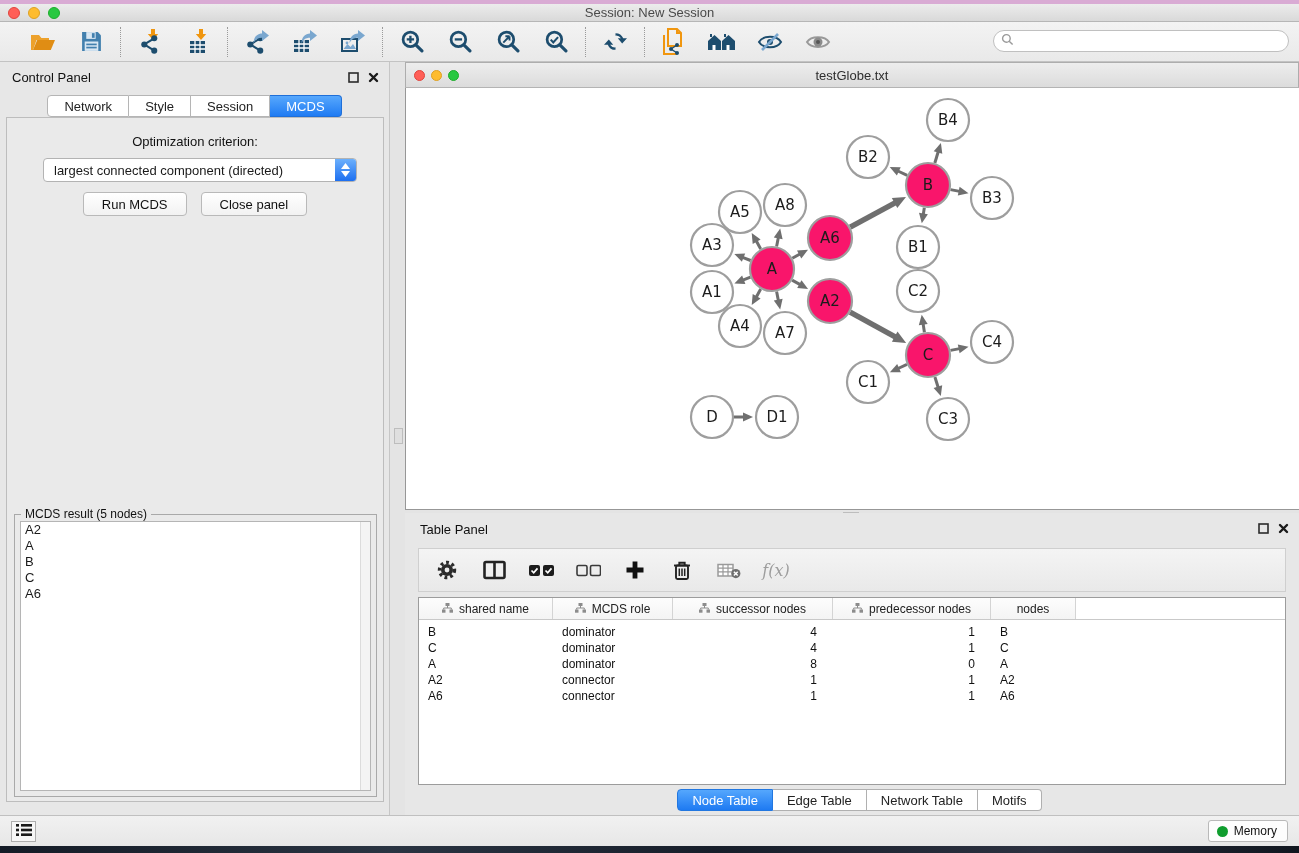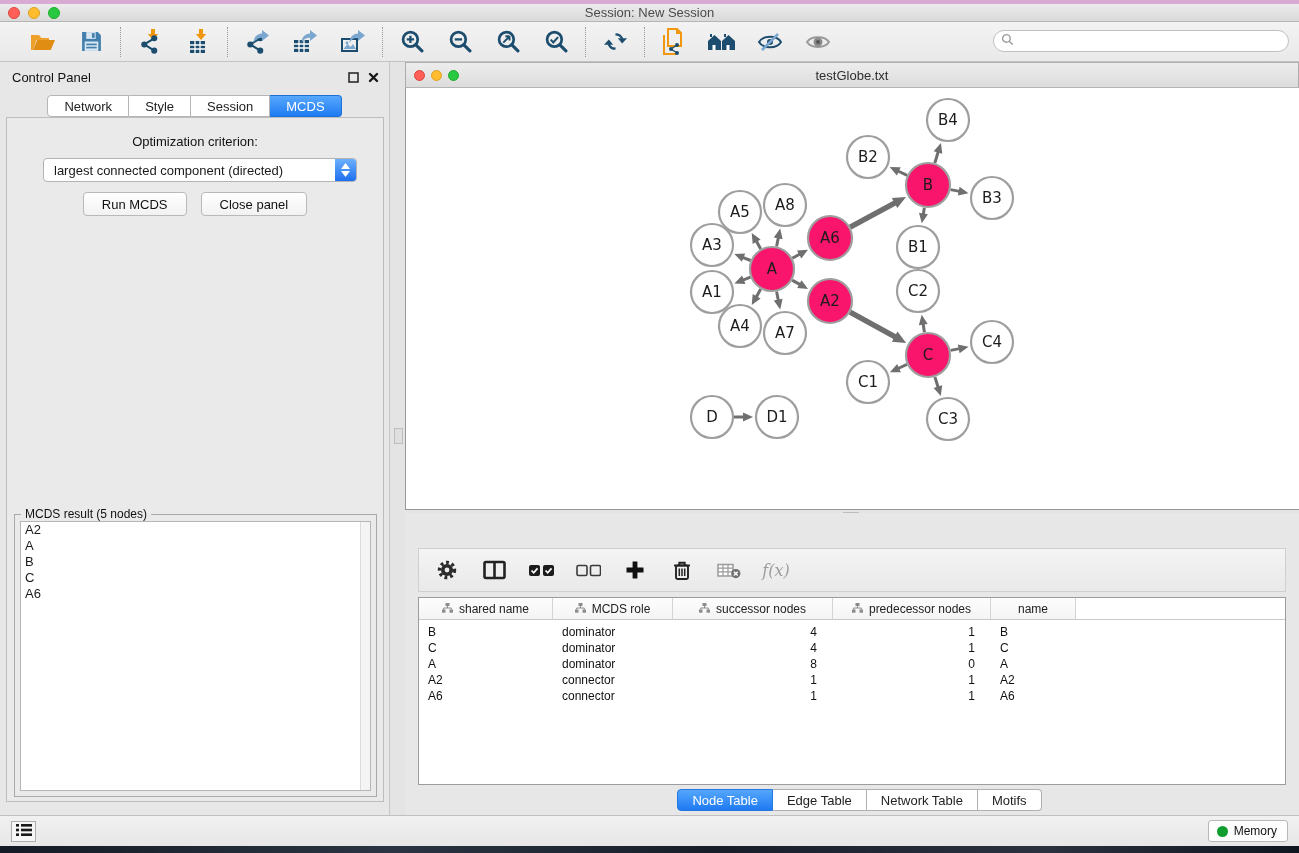--- a/index.html
+++ b/index.html
@@ -480,20 +480,31 @@
       <svg width="13" height="13">
           <path d="M12 2L2 12M12 6L6 12M12 10l-2 2" stroke="#9a9a9a" stroke-width="1.2"></path>
         </svg>
     </span>
   </div>
 </div>
 
 <div class="splitter-dot-h"></div>
 
 <div class="table-panel">
+  <div class="tp-header">
+    <span>Table Panel</span>
+    <span class="panel-mini-icons">
+      <span><svg width="11" height="11">
+            <rect x="1" y="1" width="9" height="9" fill="none" stroke="#2b2b2b" stroke-width="1.6"></rect>
+          </svg></span>
+      <span><svg width="11" height="11">
+            <path d="M2 2l7 7M9 2l-7 7" stroke="#1a1a1a" stroke-width="2.4" stroke-linecap="round"></path>
+          </svg></span>
+    </span>
+  </div>
   <div class="tp-toolbar" id="tp-toolbar">
       <span class="tb-icon">
         <svg width="22" height="22" viewBox="0 0 22 22">
           <circle cx="11" cy="11" r="7.5" fill="none" stroke="#2b2b2b" stroke-width="3.4" stroke-dasharray="2.8 2.9"></circle>
           <circle cx="11" cy="11" r="6" fill="#2b2b2b"></circle>
           <circle cx="11" cy="11" r="2.4" fill="#ececec"></circle>
         </svg>
       </span>
       <span class="tb-icon">
         <svg width="23" height="20" viewBox="0 0 23 20">
@@ -584,21 +595,21 @@
               <g fill="#8c8c8c">
                 <rect x="3.5" y="0" width="4" height="3"></rect>
                 <rect x="0" y="6.5" width="3.5" height="3.2"></rect>
                 <rect x="7.5" y="6.5" width="3.5" height="3.2"></rect>
               </g>
               <path d="M5.5 3v2M1.7 6.5V5h7.6v1.5" fill="none" stroke="#8c8c8c"></path>
             </svg></span>
           <span>predecessor nodes</span>
         </div>
         <div class="th" style="width: 85px;">
-          <span>name</span>
+          <span>nodes</span>
         </div>
         <div class="th nofill" style="flex: 1 1 0%;"></div>
       </div>
     <div id="table-body">
         <div class="trow">
           <div class="td l" style="width: 134px;">B</div>
           <div class="td l" style="width: 120px;">dominator</div>
           <div class="td r" style="width: 160px;">4</div>
           <div class="td r" style="width: 158px;">1</div>
           <div class="td l" style="width: 85px;">B</div>

